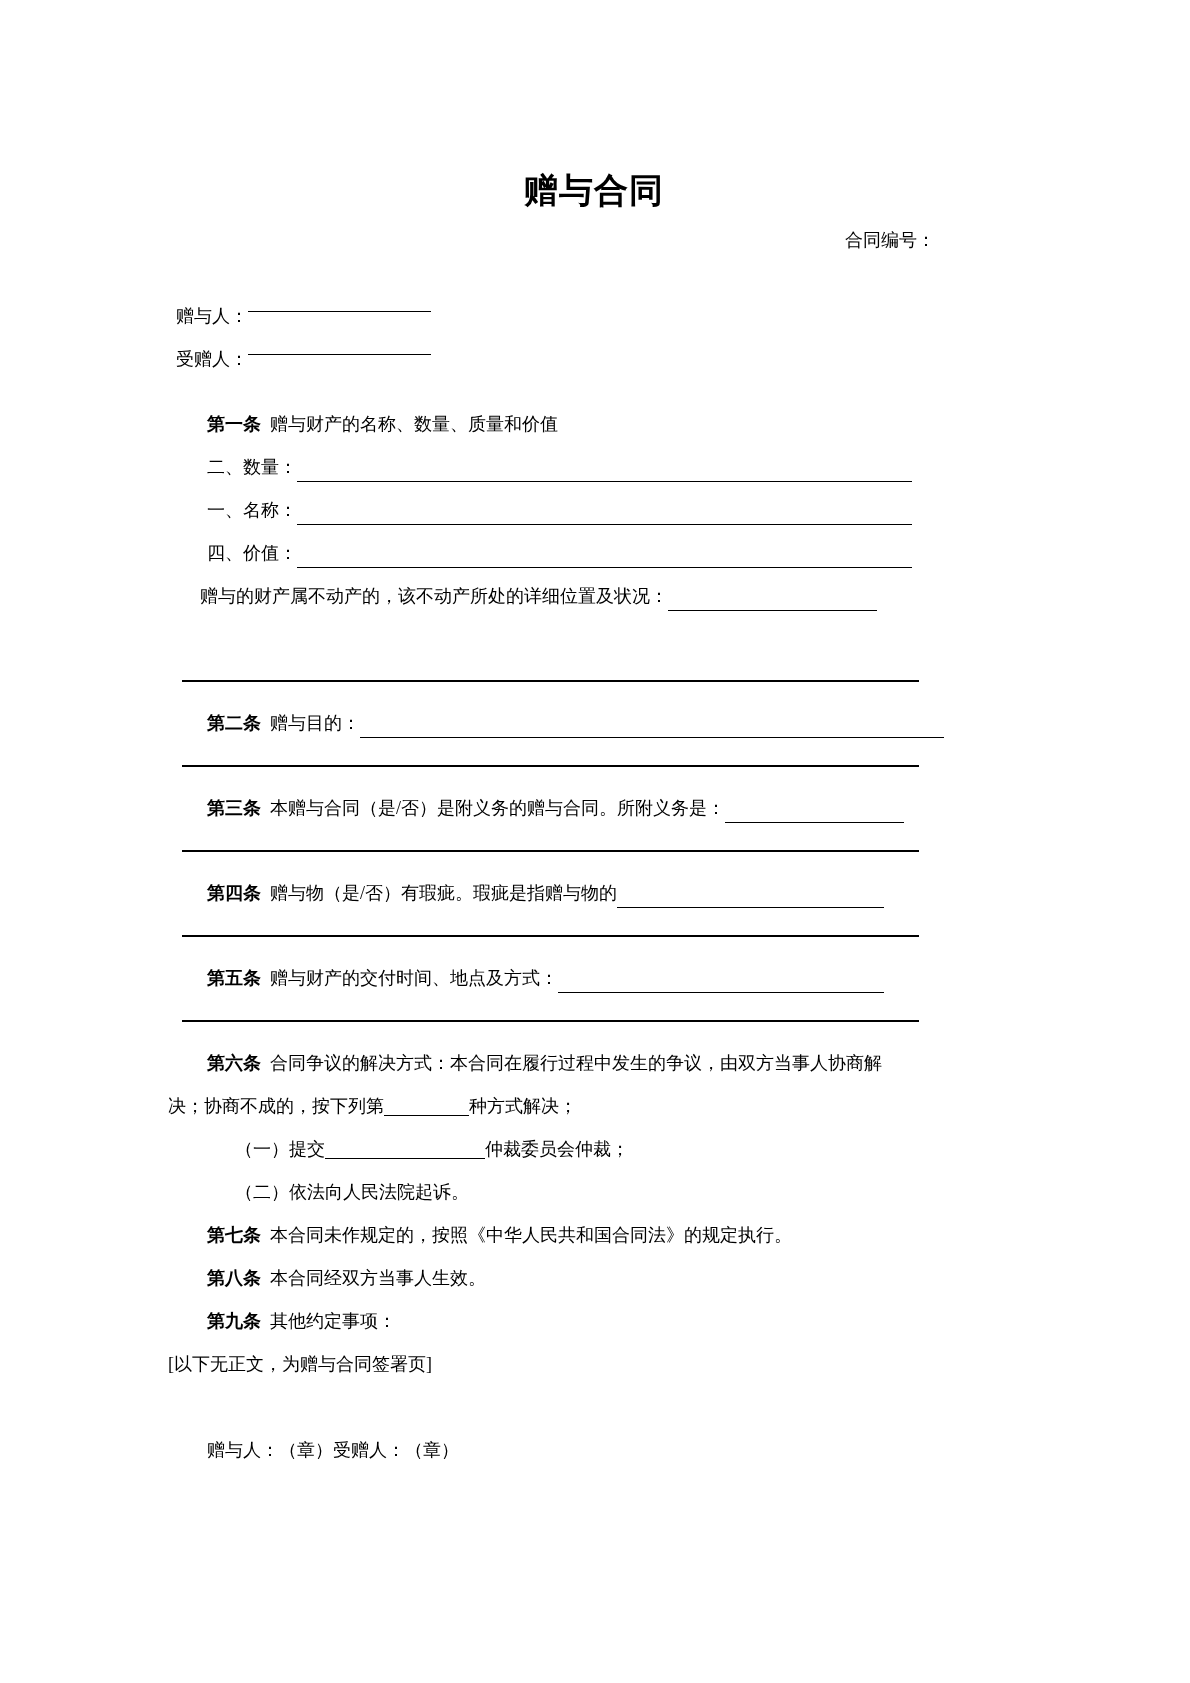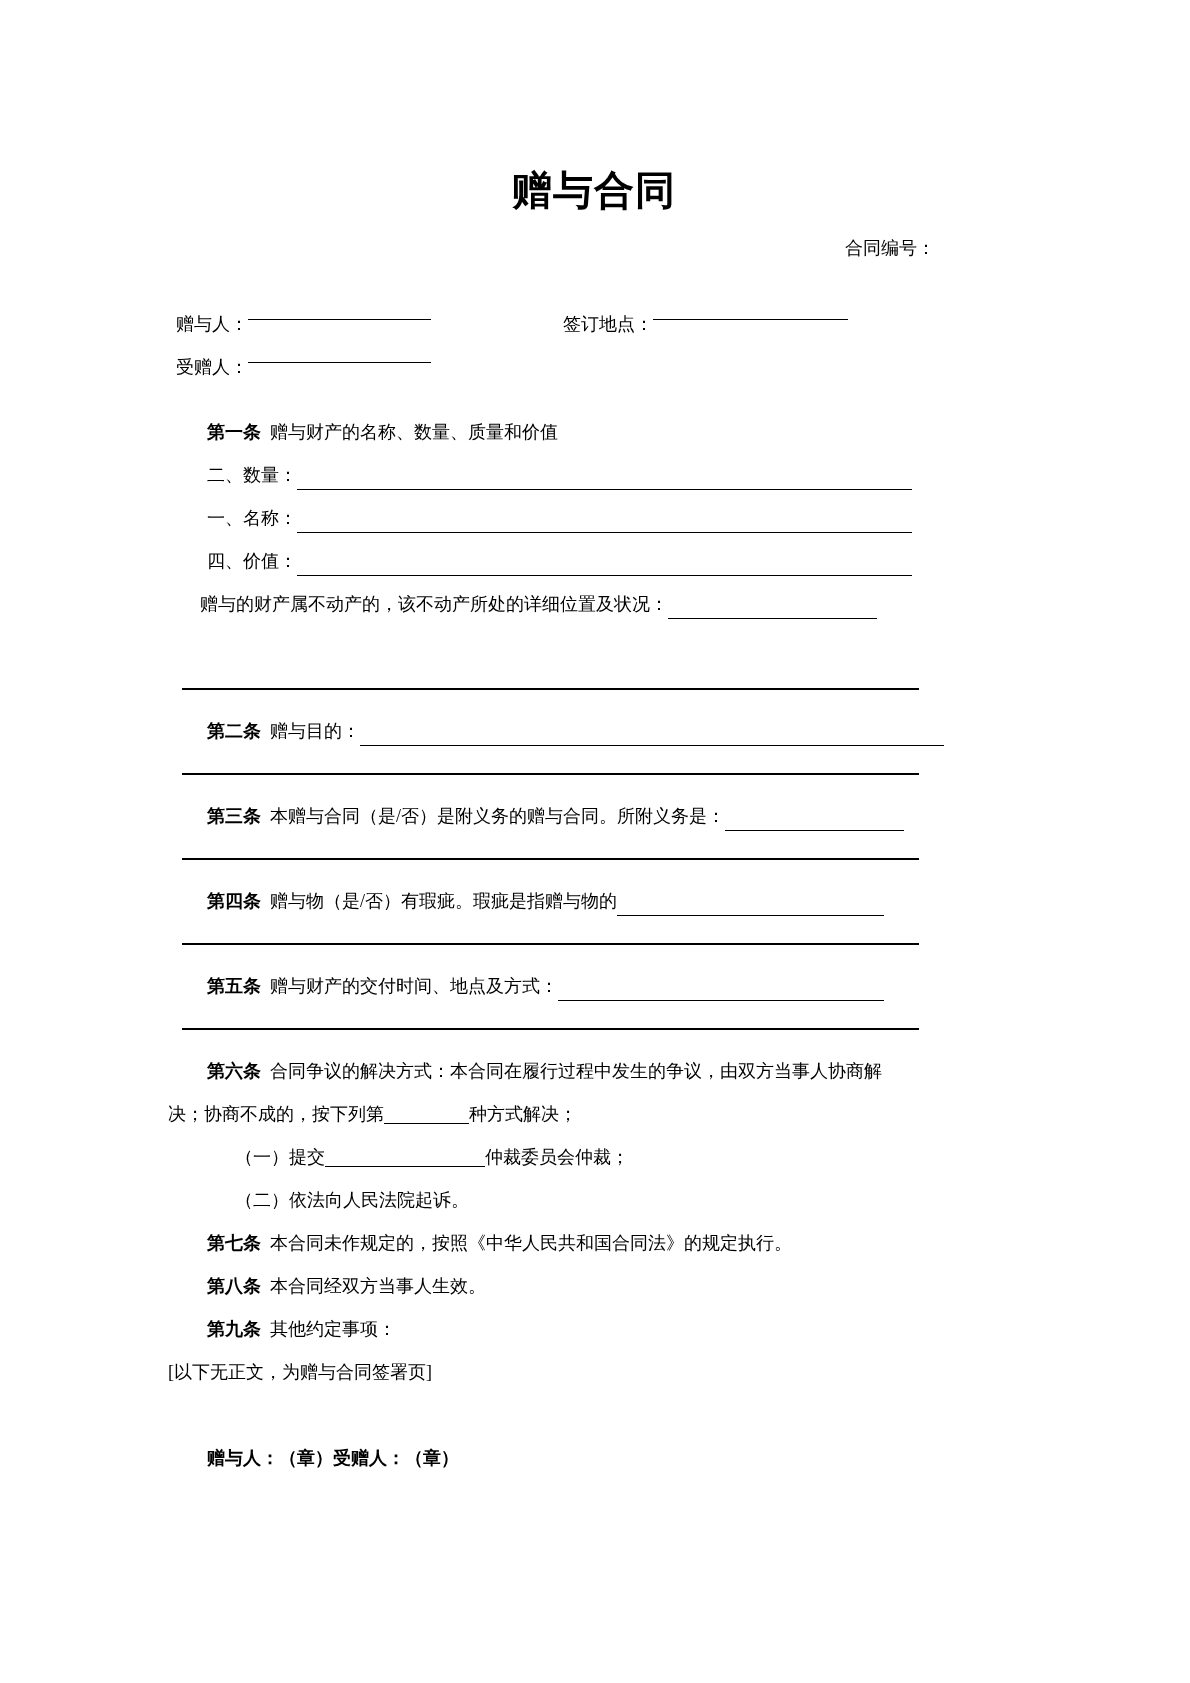--- a/index.html
+++ b/index.html
@@ -11,26 +11,26 @@
     font-family:"Liberation Serif","DejaVu Serif",serif;
     font-size:18px;
     overflow:hidden;
   }
   .doc { padding:165px 170px 0 168px; }
 
   .title {
     text-align:center;
     font-family:"Liberation Sans","DejaVu Sans",sans-serif;
     font-weight:bold;
-    font-size:40px;
+    font-size:34px;
     height:50px; line-height:50px;
     letter-spacing:1px;
   }
   .contract-no {
-    margin-top:20px;
+    margin-top:12px;
     height:26px; line-height:26px;
     text-align:right;
     padding-right:85px;
   }
 
   .ln { height:43px; line-height:43px; white-space:nowrap; }
 
   
   .bl {
     display:inline-block;
@@ -67,43 +67,39 @@
   
   .rule-line { position:relative; height:22px; }
   .rule-line-first { height:64px; }
   .rule {
     position:absolute; left:14px; bottom:0;
     width:737px; height:0;
     border-bottom:2px solid #000;
   }
   .art-after-rule { margin-top:20px;align-items:center; }
 
-  .signatures { display:flex; margin-top:43px; padding-left:39px;font-weight:bold; }
+  .signatures { display:flex; margin-top:43px; padding-left:39px; }
   .sign-donee { }
 </style>
 </head>
 <body>
 
 <div class="page">
   <div class="doc">
 
     <div class="title">赠与合同</div>
 
     <div class="contract-no">合同编号：</div>
 
     <div class="parties">
       <div class="ln party-row">
         <span class="party-left">
           <span>赠与人：</span>
           <span class="bl" style="width:183px"></span>
         </span>
-        <span class="party-right">
-          <span>签订地点：</span>
-          <span class="bl" style="width:195px"></span>
-        </span>
       </div>
       <div class="ln party-row">
         <span class="party-left">
           <span>受赠人：</span>
           <span class="bl" style="width:183px"></span>
         </span>
       </div>
     </div>
 
     <div class="art1">

